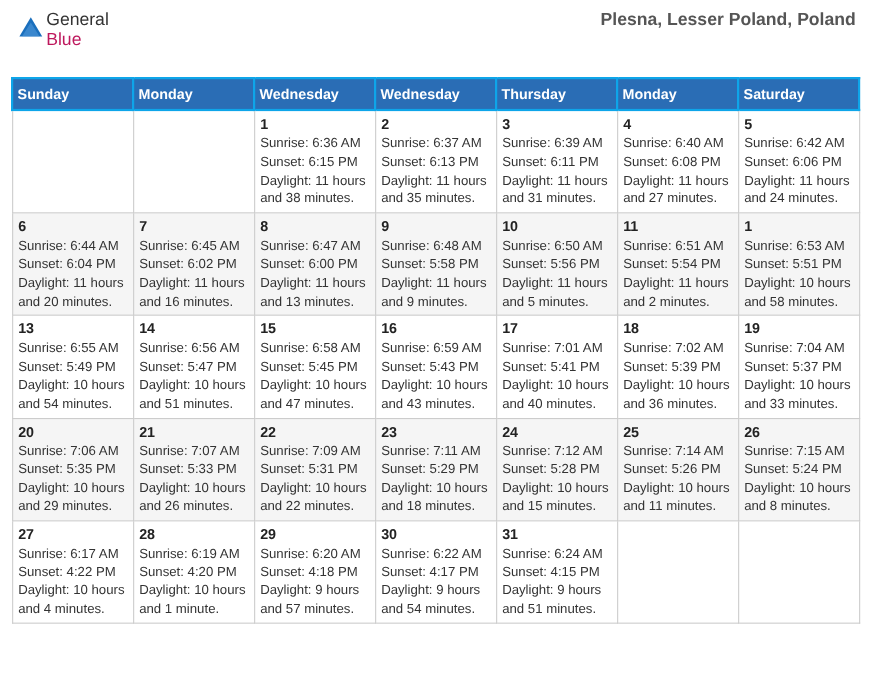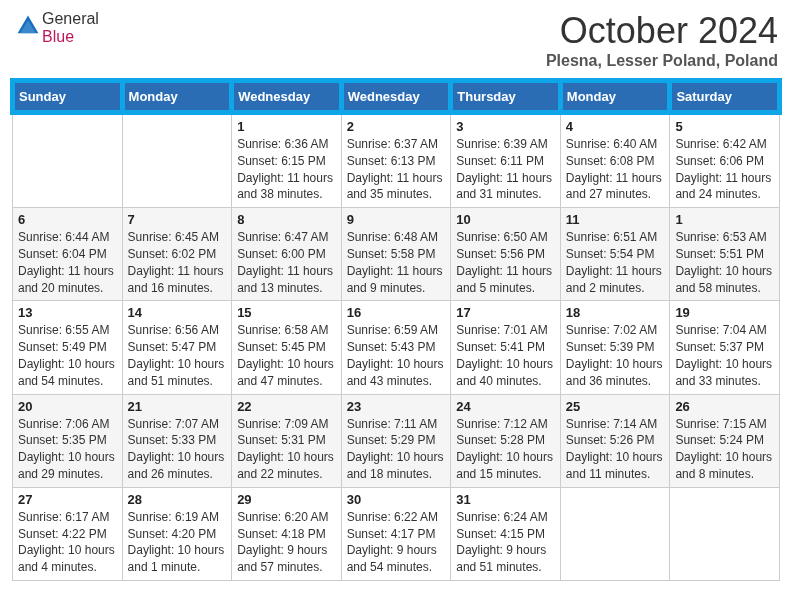--- a/index.html
+++ b/index.html
@@ -7,21 +7,21 @@
       font-family: Arial, sans-serif;
       background: #fff;
       width: 792px;
       min-height: 612px;
       padding: 10px;
     }
     .header {
       display: flex;
       justify-content: space-between;
       align-items: flex-start;
-      margin-bottom: 8px;
+      margin-bottom: 24px;
       padding: 0 4px;
     }
     .logo {
       display: flex;
       align-items: center;
       gap: 2px;
     }
     .logo-general { color: #333; }
     .logo-blue { color: #be185d; }
     .logo-icon {
@@ -47,21 +47,21 @@
       border-collapse: collapse;
       font-size: 11px;
     }
     .calendar thead th {
       background: #2a6db5;
       color: #fff;
       padding: 6px 4px;
       text-align: left;
       font-size: 13px;
       font-weight: bold;
-      border: 5px solid #0ea5e9;
+      border: 2px solid #0ea5e9;
     }
     .calendar tbody td {
       border: 1px solid #ccc;
       vertical-align: top;
       padding: 4px 5px;
       width: calc(100% / 7);
       height: 80px;
     }
     .day-number {
       font-size: 13px;
@@ -97,21 +97,20 @@
       </svg>
     </div>
     <div>
       <div>
         <span class="logo-general">General</span><br>
         <span class="logo-blue">Blue</span>
       </div>
     </div>
   </div>
   <div class="title-block">
-    <div class="month-title">October 2024</div>
     <div class="location">Plesna, Lesser Poland, Poland</div>
   </div>
 </div>
 
 <table class="calendar">
   <thead>
     <tr id="header-row">
         <th>Sunday</th>
         <th>Monday</th>
         <th>Wednesday</th>

